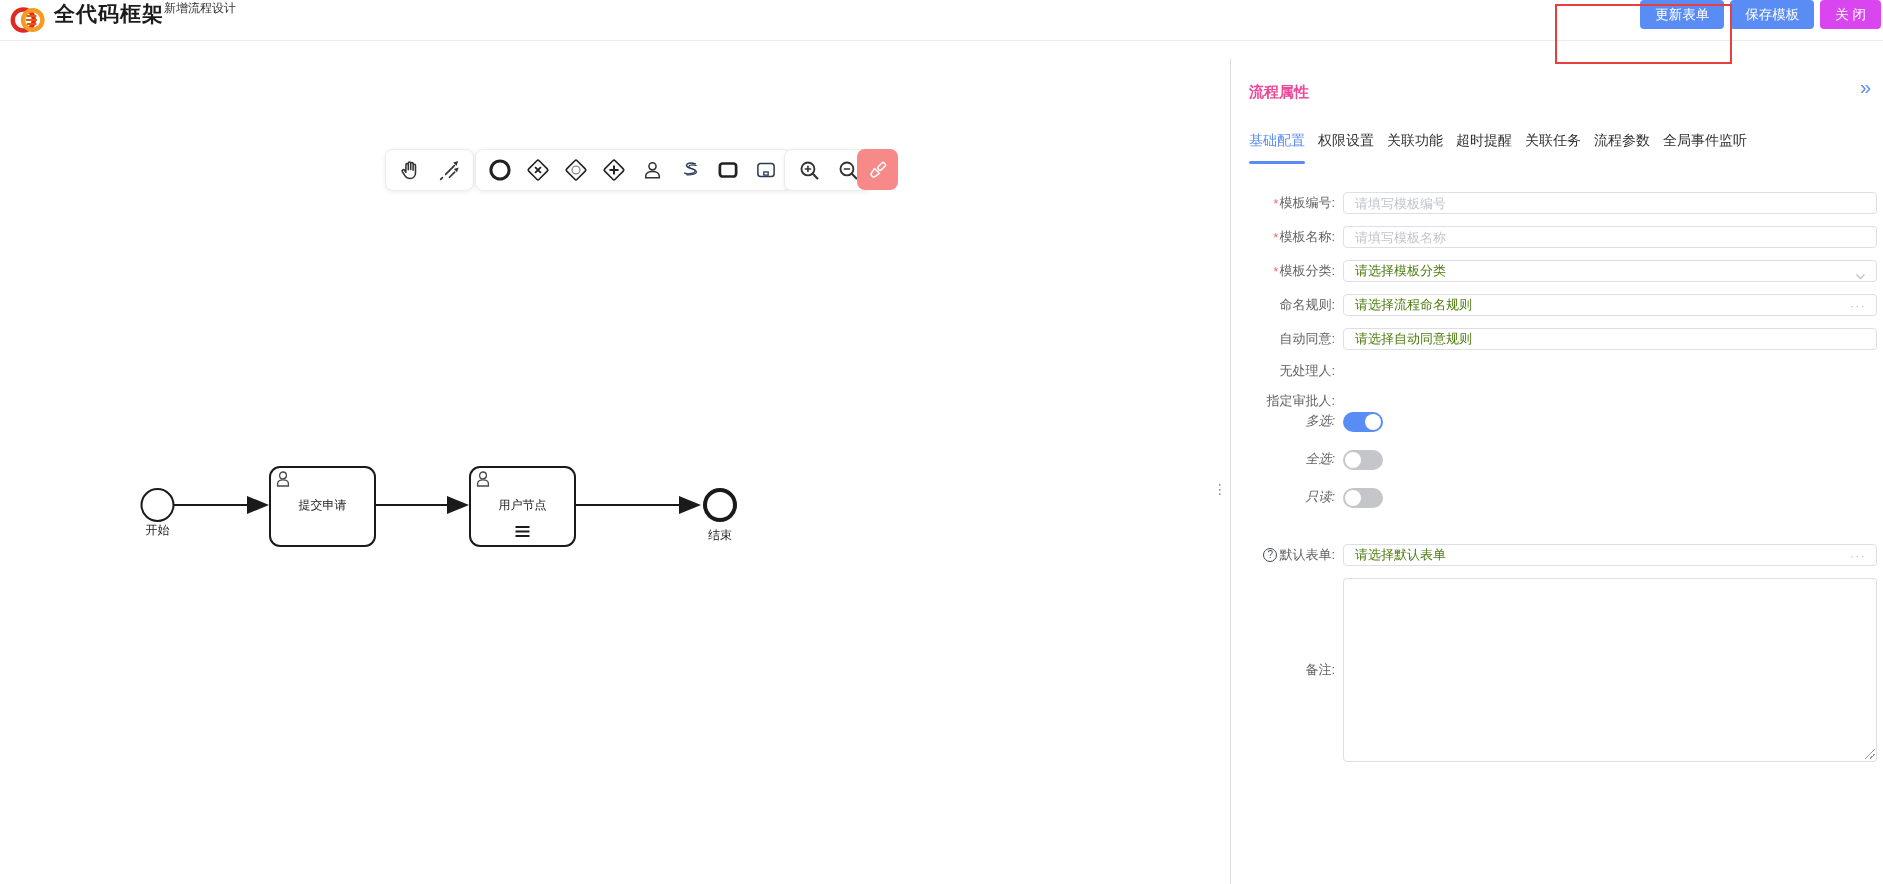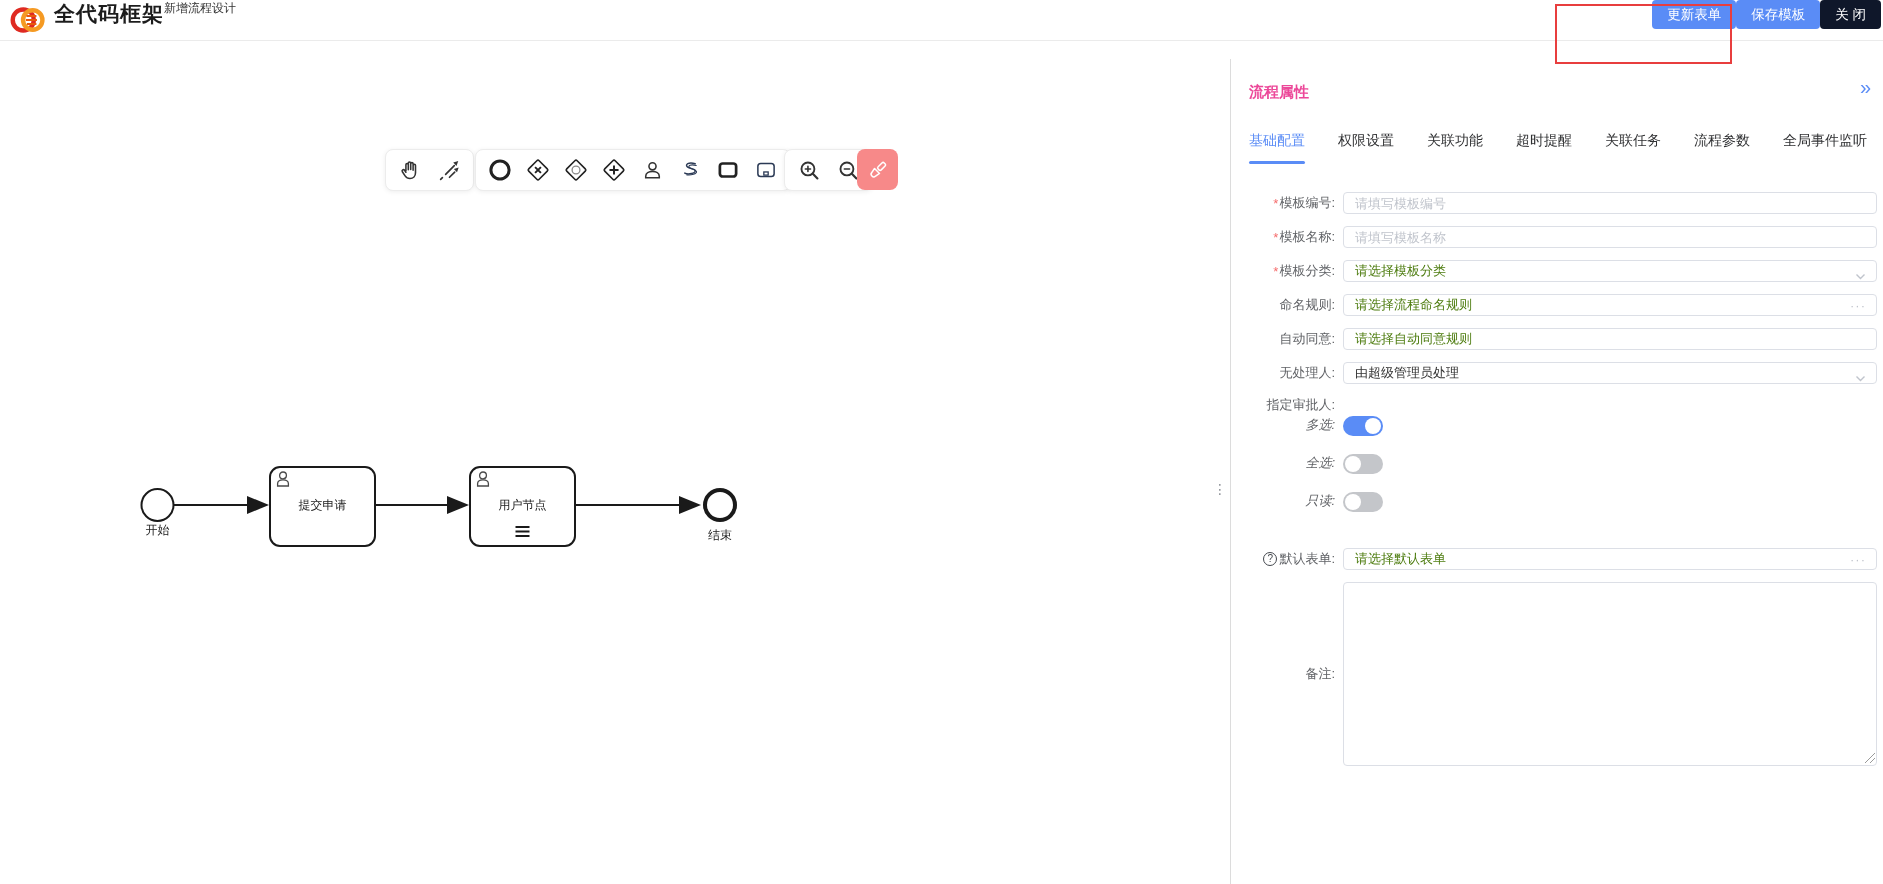--- a/index.html
+++ b/index.html
@@ -6,26 +6,26 @@
   html,body { width:1883px; height:884px; overflow:hidden; background:#fff;
     font-family:"Liberation Sans","DejaVu Sans",sans-serif; }
   .stage { position:relative; width:1883px; height:884px; background:#fff; }
 
   
   .header { position:absolute; top:0; left:0; width:100%; height:41px; background:#fff;
     border-bottom:1px solid #ebebeb; display:flex; z-index:10; }
   .logo { margin-left:8px; width:40px; height:40px; flex:0 0 auto; }
   .brand { margin-left:6px; font-size:21px; font-weight:700; color:#1c1c1c; letter-spacing:1px; }
   .page-title { font-size:12px; color:#333; }
-  .header-actions { margin-left:auto; margin-right:2px; display:flex; gap:0; }
+  .header-actions { margin-left:auto; margin-right:2px; display:flex; gap:6px; }
   .btn { height:29px; padding:0 15px; border:none; border-radius:4px; color:#fff;
     font-size:13.5px; display:flex; align-items:center; cursor:pointer;
     font-family:inherit; white-space:pre; }
   .btn-primary { background:#5a8cf6; }
-  .btn-danger  { background:#0f172a; }
+  .btn-danger  { background:#d946ef; }
 
   
   .annotation-box { position:absolute; left:1555px; top:4px; width:177px; height:60px;
     border:2px solid #e83e3e; z-index:60; pointer-events:none; }
 
   
   .canvas { position:absolute; top:59px; left:0; width:1230px; height:825px; background:#fff; }
   .tool-card { position:absolute; top:90px; height:42px; background:#fff;
     border:1px solid #ececec; border-radius:8px; box-shadow:0 1px 5px rgba(0,0,0,.07);
     display:flex; align-items:center; padding:0 11px; gap:13px; }
@@ -42,21 +42,21 @@
   
   .divider { position:absolute; left:1230px; top:59px; width:1px; height:825px; background:#dcdcdc; }
   .drag-dots { position:absolute; left:1213px; top:482px; color:#8f9399; font-size:14px;
     line-height:14px; cursor:col-resize; user-select:none; }
 
   
   .panel { position:absolute; left:1231px; top:59px; width:652px; height:825px; background:#fff; }
   .panel-title { position:absolute; left:18px; top:24px; font-size:15px; font-weight:600; color:#ec4899; }
   .collapse { position:absolute; right:12px; top:18px; color:#5a8cf6; font-size:20px;
     line-height:20px; cursor:pointer; }
-  .tabs { position:absolute; left:18px; top:73px; display:flex; gap:33px; font-size:14px; color:#303133; }
+  .tabs { position:absolute; left:18px; top:73px; display:flex; gap:13px; font-size:14px; color:#303133; }
   .tab { position:relative; cursor:pointer; padding-bottom:8px; white-space:nowrap; }
   .tab.active { color:#5a8cf6; }
   .tab.active::after { content:""; position:absolute; left:0; right:0; bottom:-6px; height:3px;
     border-radius:2px; background:#5a8cf6; }
 
   .form { position:absolute; left:18px; top:133px; right:6px; }
   .row { display:flex; align-items:center; margin-bottom:12px; }
   .label { width:86px; margin-right:8px; flex:0 0 auto; text-align:right; font-size:13px;
     color:#606266; display:flex; justify-content:flex-end; align-items:center; white-space:nowrap; }
   .req { color:#f56c6c; margin-right:1px; }
@@ -302,26 +302,20 @@
 
       <div class="row">
         <span class="label">自动同意:</span>
         <div class="control">
           <span class="ph">请选择自动同意规则</span>
         </div>
       </div>
 
       <div class="row">
         <span class="label">无处理人:</span>
-        <div class="control">
-          <span class="val">由超级管理员处理</span>
-          <svg class="chev" width="11" height="11" viewBox="0 0 11 11" fill="none" stroke="#c0c4cc" stroke-width="1.4">
-              <path d="M1.5 3.5 L5.5 7.5 L9.5 3.5"></path>
-            </svg>
-        </div>
       </div>
 
       <div class="row">
         <span class="label">指定审批人:</span>
       </div>
 
       <div class="row row-toggle mtneg">
         <span class="label">多选:</span>
         <span class="switch on"></span>
       </div>

